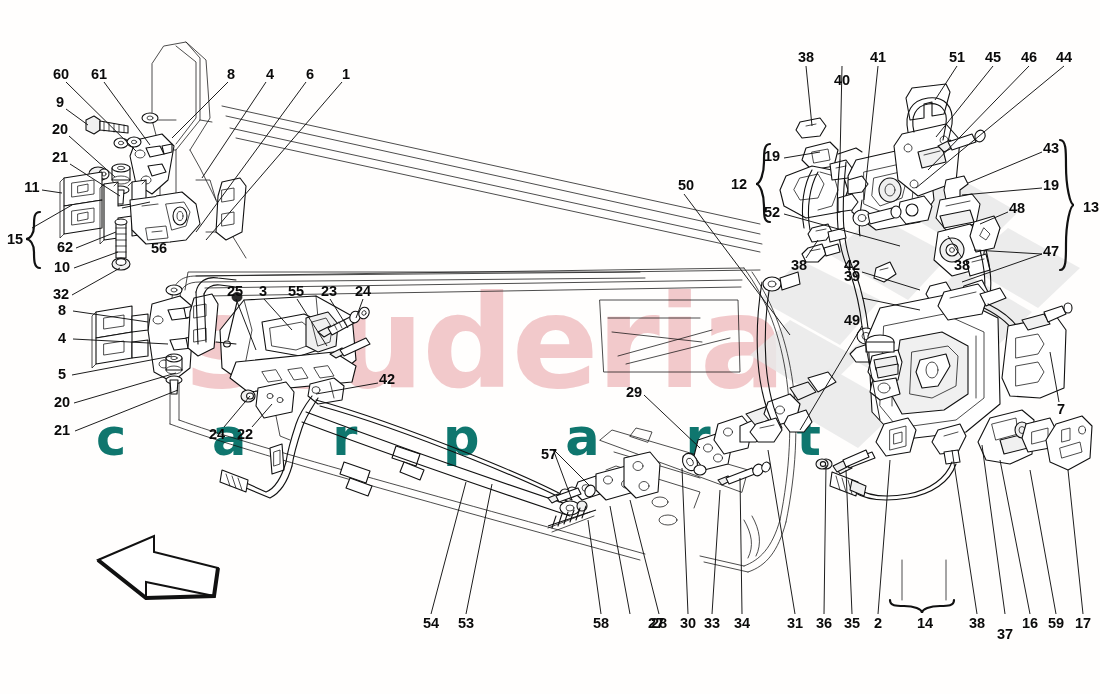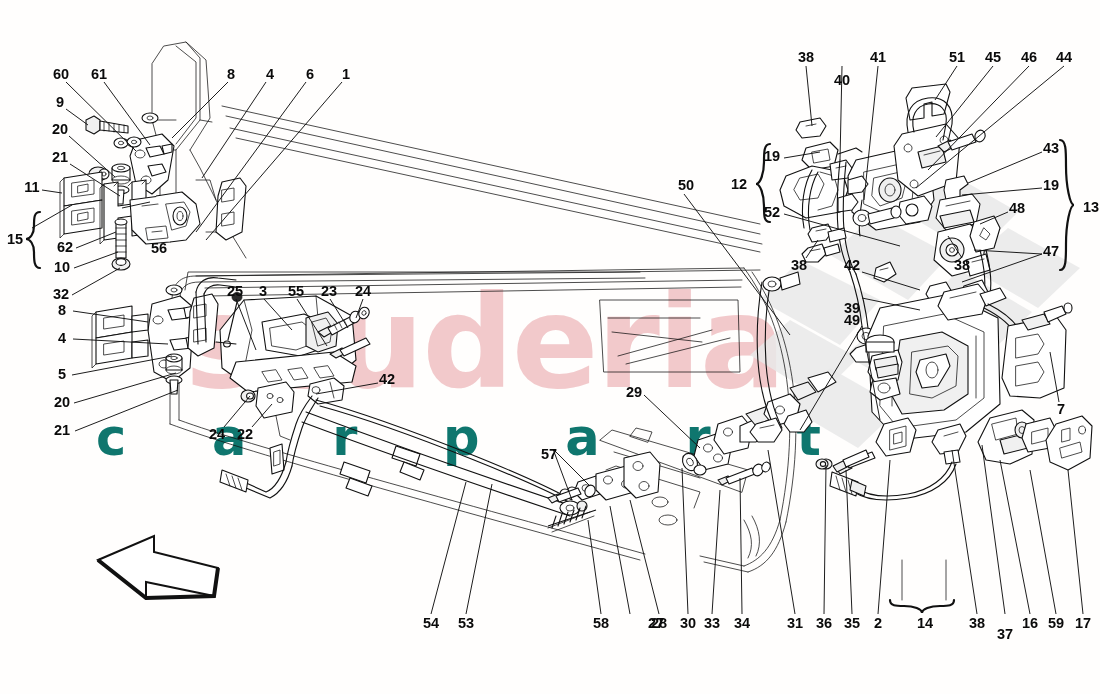--- a/index.html
+++ b/index.html
@@ -677,18 +677,18 @@
       <div class="lbl" style="left: 739px; top: 184px;">12</div>
       <div class="lbl" style="left: 772px; top: 212px;">52</div>
       <div class="lbl" style="left: 1051px; top: 148px;">43</div>
       <div class="lbl" style="left: 1051px; top: 185px;">19</div>
       <div class="lbl" style="left: 1017px; top: 208px;">48</div>
       <div class="lbl" style="left: 1083px; top: 207px; margin-left: 8px;">13</div>
       <div class="lbl" style="left: 1051px; top: 251px;">47</div>
       <div class="lbl" style="left: 799px; top: 265px;">38</div>
       <div class="lbl" style="left: 852px; top: 265px;">42</div>
       <div class="lbl" style="left: 962px; top: 265px;">38</div>
-      <div class="lbl" style="left: 852px; top: 308px;">39</div>
+      <div class="lbl" style="left: 852px; top: 276px;">39</div>
       <div class="lbl" style="left: 852px; top: 320px;">49</div>
       <div class="lbl" style="left: 1061px; top: 409px;">7</div>
     </div>
 
 </div>
 
 </body></html>

